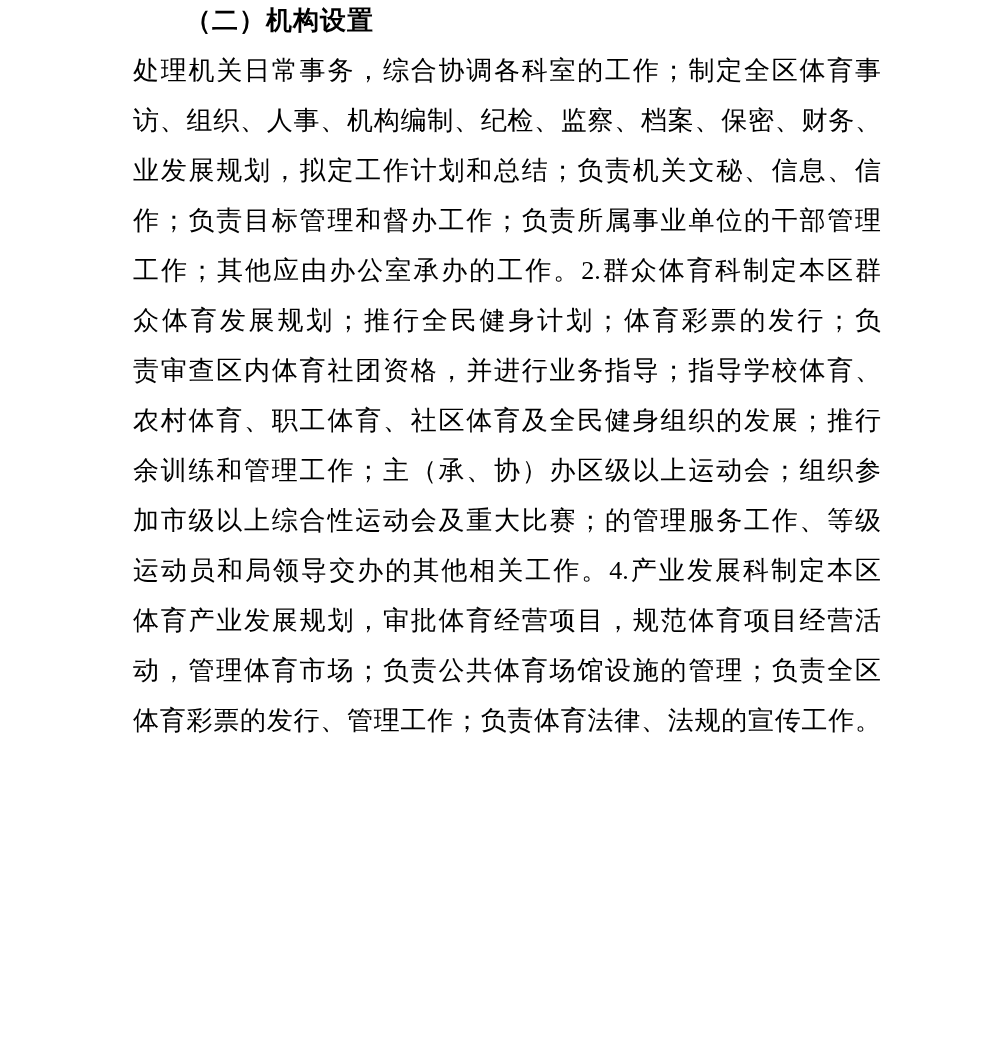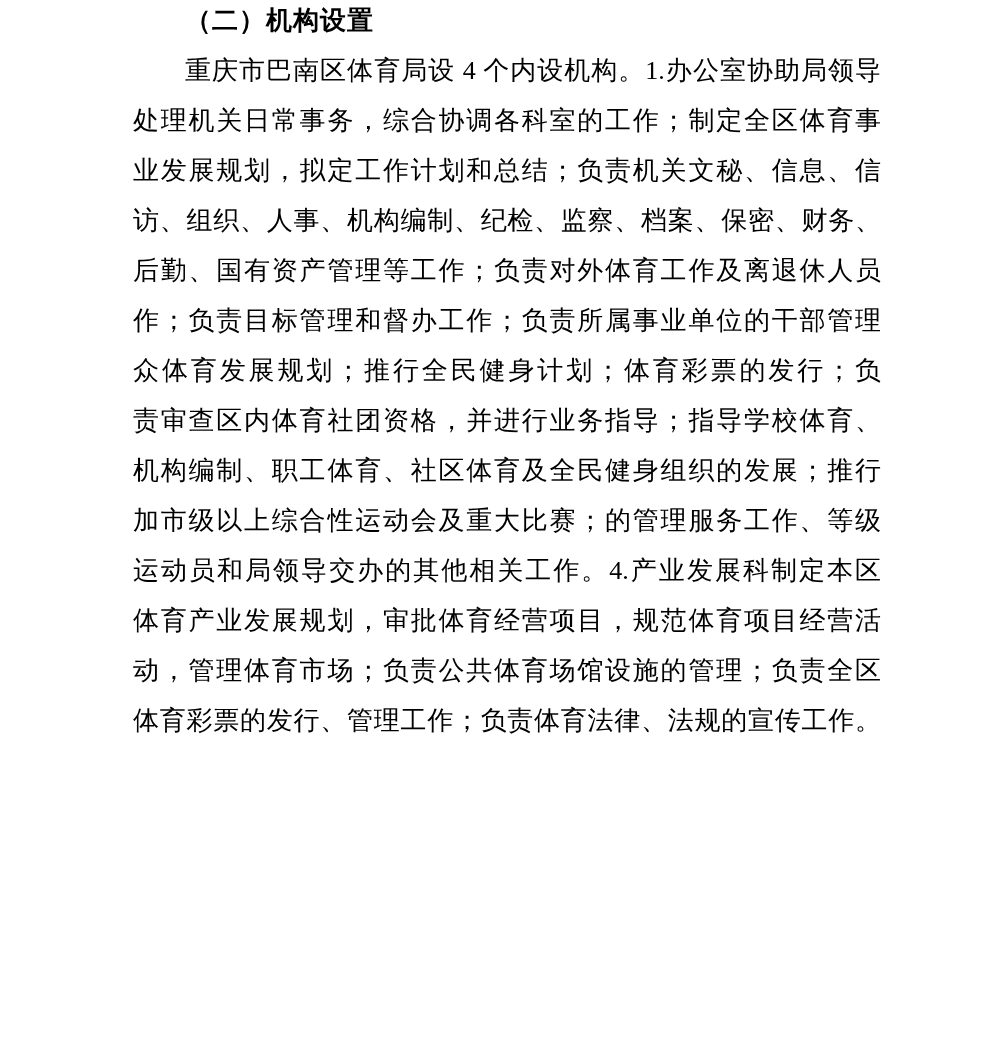--- a/index.html
+++ b/index.html
@@ -41,27 +41,27 @@
   }
   .indent-first {
     text-indent: 2em;
   }
 </style>
 </head>
 <body>
 
 <div class="doc">
   <div class="line heading">（二）机构设置</div>
-  <div class="line body-line indent-first">重庆市巴南区体育局设 4 个内设机构。1.办公室协助局领导</div>
   <div class="line body-line">处理机关日常事务，综合协调各科室的工作；制定全区体育事</div>
+  <div class="line body-line">访、组织、人事、机构编制、纪检、监察、档案、保密、财务、</div>
   <div class="line body-line">业发展规划，拟定工作计划和总结；负责机关文秘、信息、信</div>
-  <div class="line body-line">访、组织、人事、机构编制、纪检、监察、档案、保密、财务、</div>
-  <div class="line body-line">后勤、国有资产管理等工作；负责对外体育工作及离退休人员</div>
   <div class="line body-line">作；负责目标管理和督办工作；负责所属事业单位的干部管理</div>
+  <div class="line body-line">工作；其他应由办公室承办的工作。2.群众体育科制定本区群</div>
   <div class="line body-line">众体育发展规划；推行全民健身计划；体育彩票的发行；负</div>
   <div class="line body-line">责审查区内体育社团资格，并进行业务指导；指导学校体育、</div>
-  <div class="line body-line">机构编制、职工体育、社区体育及全民健身组织的发展；推行</div>
+  <div class="line body-line">农村体育、职工体育、社区体育及全民健身组织的发展；推行</div>
+  <div class="line body-line">余训练和管理工作；主（承、协）办区级以上运动会；组织参</div>
   <div class="line body-line">加市级以上综合性运动会及重大比赛；的管理服务工作、等级</div>
   <div class="line body-line">运动员和局领导交办的其他相关工作。4.产业发展科制定本区</div>
   <div class="line body-line">体育产业发展规划，审批体育经营项目，规范体育项目经营活</div>
   <div class="line body-line">动，管理体育市场；负责公共体育场馆设施的管理；负责全区</div>
   <div class="line body-line">体育彩票的发行、管理工作；负责体育法律、法规的宣传工作。</div>
 </div>
 
 </body></html>

